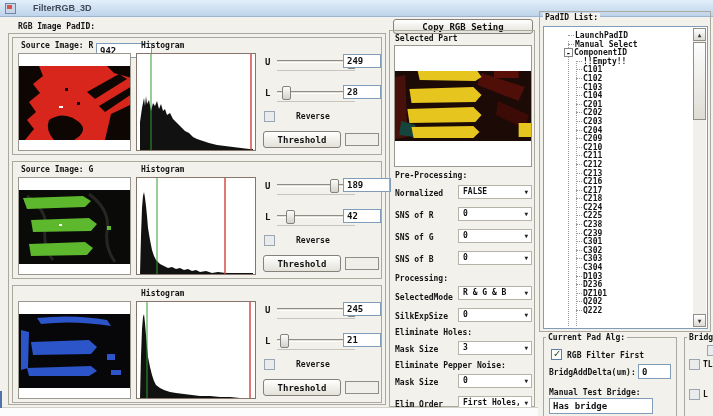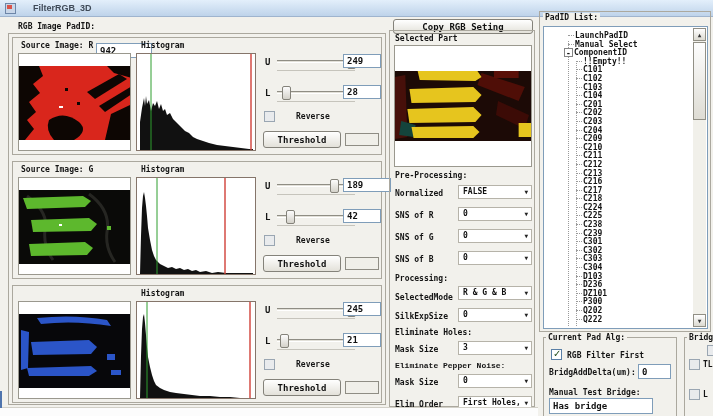--- a/index.html
+++ b/index.html
@@ -243,21 +243,21 @@
     </div>
 
     <span class="lbl" style="left:5px;top:297px;">Eliminate Holes:</span>
 
     <span class="lbl" style="left:5px;top:314px;">Mask Size</span>
     <div class="ddl" style="left:68px;top:310px;width:74px;height:14px;">
       <span>3</span>
       <span class="dd-arrow">▼</span>
     </div>
 
-    <span class="lbl" style="left:5px;top:330px;font-family:Liberation Mono, monospace;">Eliminate Pepper Noise:</span>
+    <span class="lbl" style="left:5px;top:330px;">Eliminate Pepper Noise:</span>
 
     <span class="lbl" style="left:5px;top:347px;">Mask Size</span>
     <div class="ddl" style="left:68px;top:343px;width:74px;height:14px;">
       <span>0</span>
       <span class="dd-arrow">▼</span>
     </div>
 
     <span class="lbl" style="left:5px;top:369px;">Elim Order</span>
     <div class="ddl" style="left:68px;top:365px;width:74px;height:14px;">
       <span>First Holes,</span>
@@ -295,21 +295,20 @@
         <div class="tree-row"><span class="dash" style="margin-left: 30px;"></span><span>C225</span></div>
         <div class="tree-row"><span class="dash" style="margin-left: 30px;"></span><span>C238</span></div>
         <div class="tree-row"><span class="dash" style="margin-left: 30px;"></span><span>C239</span></div>
         <div class="tree-row"><span class="dash" style="margin-left: 30px;"></span><span>C301</span></div>
         <div class="tree-row"><span class="dash" style="margin-left: 30px;"></span><span>C302</span></div>
         <div class="tree-row"><span class="dash" style="margin-left: 30px;"></span><span>C303</span></div>
         <div class="tree-row"><span class="dash" style="margin-left: 30px;"></span><span>C304</span></div>
         <div class="tree-row"><span class="dash" style="margin-left: 30px;"></span><span>D103</span></div>
         <div class="tree-row"><span class="dash" style="margin-left: 30px;"></span><span>D236</span></div>
         <div class="tree-row"><span class="dash" style="margin-left: 30px;"></span><span>DZ101</span></div>
-        <div class="tree-row"><span class="dash" style="margin-left: 30px;"></span><span>P300</span></div>
         <div class="tree-row"><span class="dash" style="margin-left: 30px;"></span><span>Q202</span></div>
         <div class="tree-row"><span class="dash" style="margin-left: 30px;"></span><span>Q222</span></div>
       </div>
     <div class="sb">
       <div class="sb-btn" style="top:0;">▲</div>
       <div class="sb-thumb" style="top:14px;height:78px;"></div>
       <div class="sb-btn" style="bottom:0;">▼</div>
     </div>
   </div>
 

